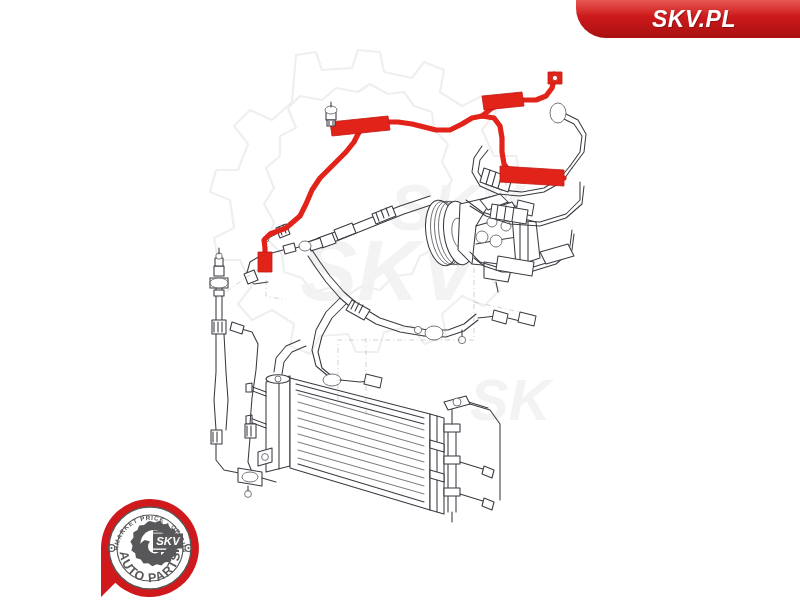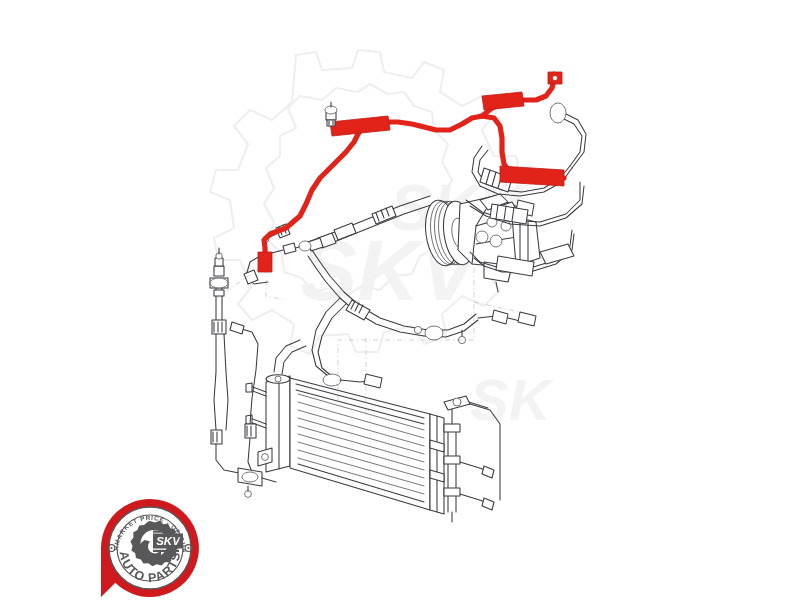--- a/index.html
+++ b/index.html
@@ -376,20 +376,24 @@
           <path class="lnf" d="M326 112 L336 112 L336 120 L326 120 Z"></path>
           <ellipse class="lnff" cx="331" cy="110" rx="6" ry="4"></ellipse>
           <path class="ln" d="M331 102 L331 107"></path>
           <path class="lnf" d="M327 120 L335 120 L335 126 L327 126 Z"></path>
           <path class="ln" d="M329 121 L329 125 M333 121 L333 125"></path>
         </g>
       </g>
     </svg>
   </div>
 
+  <div id="skv-banner">
+    <div class="gloss"></div>
+    <div class="wordmark">SKV.PL</div>
+  </div>
 
   <div id="badge">
     <svg width="104" height="104" viewBox="0 0 104 104" xmlns="http://www.w3.org/2000/svg">
       <defs>
         <path id="arcTop" d="M 20 56 A 32 32 0 0 1 84 56"></path>
         <path id="arcBottom" d="M 22 56 A 30 30 0 0 0 82 56"></path>
       </defs>
 
       <path d="M52 3 A49 49 0 1 1 17.3 86.7 L3 101 L3 52 A49 49 0 0 1 52 3 Z" fill="#d0191d"></path>
 

